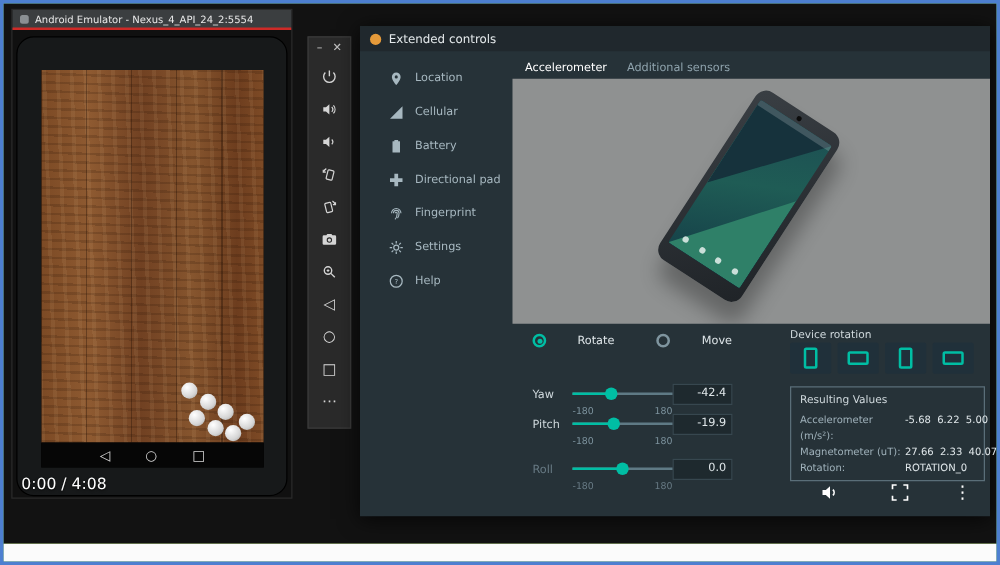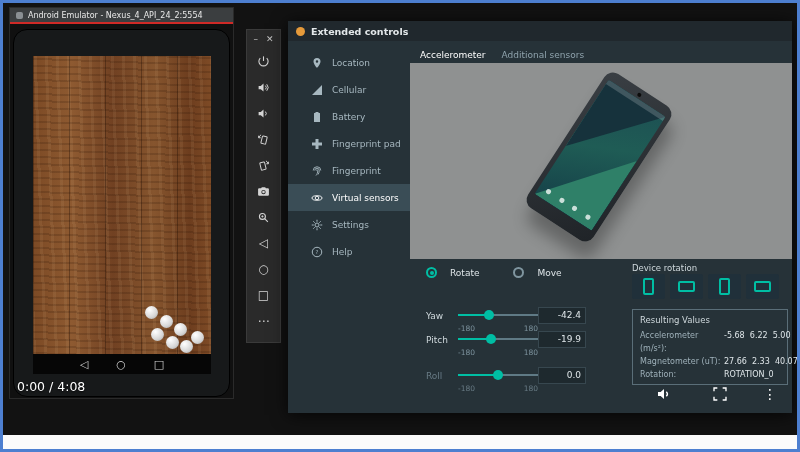--- a/index.html
+++ b/index.html
@@ -33,21 +33,21 @@
   .winrow{display:flex;gap:8px;color:#c2c2c2;font-size:9px;height:18px;align-items:center}
   .winrow span{cursor:default}
   .tbtn{width:26px;height:26px;display:flex;align-items:center;justify-content:center;color:#d5d5d5}
   .tbtn svg{width:13px;height:13px}
   .tbtn.glyph{font-size:12px;line-height:1}
 
   
   .ec{position:absolute;left:285px;top:18px;width:504px;height:392px;background:#263238;box-shadow:0 2px 16px rgba(0,0,0,.75)}
   .ec-title{height:20px;background:#20282d;display:flex;align-items:center;gap:6px;padding:0 8px}
   .ec-dot{width:9px;height:9px;border-radius:50%;background:#e59a3a;flex:none}
-  .ec-title-text{color:#e3e8ea;font-size:9.5px;font-weight:bold}
+  .ec-title-text{color:#e3e8ea;font-size:9.5px;font-weight:normal}
   .ec-body{position:absolute;left:0;top:20px;right:0;bottom:0;display:flex}
   .side{width:122px;padding-top:8px;flex:none}
   .sitem{height:27px;display:flex;align-items:center;gap:9px;padding-left:23px;color:#a7b8c0;font-size:9px;cursor:default}
   .sitem svg{width:12px;height:12px;flex:none}
   .sitem.active{background:#3a4d56;color:#fff}
   .main{flex:1;position:relative}
   .tabs{position:absolute;left:0;top:3px;right:0;height:22px;display:flex;align-items:center;gap:16px;padding-left:10px}
   .tab{font-size:9px;color:#8fa3ad}
   .tab.active{color:#fff}
   .render{position:absolute;left:0;top:22px;right:0;height:196px;background:#8f9191;overflow:hidden}
@@ -61,21 +61,21 @@
   .p3d-screen{position:absolute;left:5px;top:10px;right:5px;bottom:14px;border-radius:2px;overflow:hidden;
     background:linear-gradient(155deg,#1c4b52,#1f5c55 45%,#123744)}
   .tri1{position:absolute;left:0;top:28%;width:100%;height:72%;background:#2f8068;clip-path:polygon(0 100%,100% 15%,100% 100%)}
   .tri2{position:absolute;left:0;top:0;width:100%;height:58%;background:#16323c;clip-path:polygon(0 0,100% 0,0 100%)}
   .p3d-status{position:absolute;left:0;top:0;right:0;height:5px;background:rgba(255,255,255,.18)}
   .p3d-dock{position:absolute;left:8px;right:8px;bottom:6px;height:6px;display:flex;justify-content:space-between}
   .p3d-dock i{width:5px;height:5px;border-radius:50%;background:rgba(255,255,255,.75)}
 
   
   .mode{position:absolute;left:16px;top:8px;display:flex;gap:34px;align-items:center}
-  .radio{display:flex;align-items:center;gap:13px}
+  .radio{display:flex;align-items:center;gap:25px}
   .rdot{width:11px;height:11px;border-radius:50%;border:2px solid #7f959f;position:relative;flex:none}
   .radio.sel .rdot{border-color:#00bea4}
   .radio.sel .rdot::after{content:"";position:absolute;inset:1.5px;border-radius:50%;background:#00bea4}
   .radio span{font-size:9px;color:#dfe6e9}
 
   
   .srow{position:absolute;left:16px;display:flex;align-items:flex-start}
   .srow .lbl{width:32px;font-size:9px;color:#cfd8dc;padding-top:2px}
   .scol{width:80px}
   .slider{position:relative;height:12px}
@@ -237,40 +237,31 @@
           <div class="sitem">
             <svg viewBox="0 0 24 24">
                 <path fill="currentColor" d="M9 4V2h6v2h2.5a.5.5 0 0 1 .5.5v17a.5.5 0 0 1-.5.5h-11a.5.5 0 0 1-.5-.5v-17A.5.5 0 0 1 6.5 4z"></path>
               </svg>
             <span>Battery</span>
           </div>
           <div class="sitem">
             <svg viewBox="0 0 24 24">
                 <path fill="currentColor" d="M15 9V2H9v7H2v6h7v7h6v-7h7V9z"></path>
               </svg>
-            <span>Fingerprint pad</span>
+            <span>Directional pad</span>
           </div>
           <div class="sitem">
             <svg viewBox="0 0 24 24">
                 <g fill="none" stroke="currentColor" stroke-width="1.8">
                   <path d="M4.5 11a7.5 7.5 0 0 1 15 0"></path>
                   <path d="M7.5 11a4.5 4.5 0 0 1 9 0c0 3-1 6-2.5 8"></path>
                   <path d="M10.5 11a1.5 1.5 0 0 1 3 0c0 4-1.5 8-3.5 10"></path>
                 </g>
               </svg>
             <span>Fingerprint</span>
-          </div>
-          <div class="sitem active">
-            <svg viewBox="0 0 24 24">
-                <g fill="none" stroke="currentColor" stroke-width="1.8">
-                  <circle cx="12" cy="12" r="3.5"></circle>
-                  <ellipse cx="12" cy="12" rx="10" ry="4.5"></ellipse>
-                </g>
-              </svg>
-            <span>Virtual sensors</span>
           </div>
           <div class="sitem">
             <svg viewBox="0 0 24 24">
                 <g fill="none" stroke="currentColor" stroke-width="2">
                   <circle cx="12" cy="12" r="4"></circle>
                   <path d="M12 1.5v4M12 18.5v4M1.5 12h4M18.5 12h4M4.6 4.6l2.8 2.8M16.6 16.6l2.8 2.8M19.4 4.6l-2.8 2.8M7.4 16.6l-2.8 2.8"></path>
                 </g>
               </svg>
             <span>Settings</span>
           </div>

